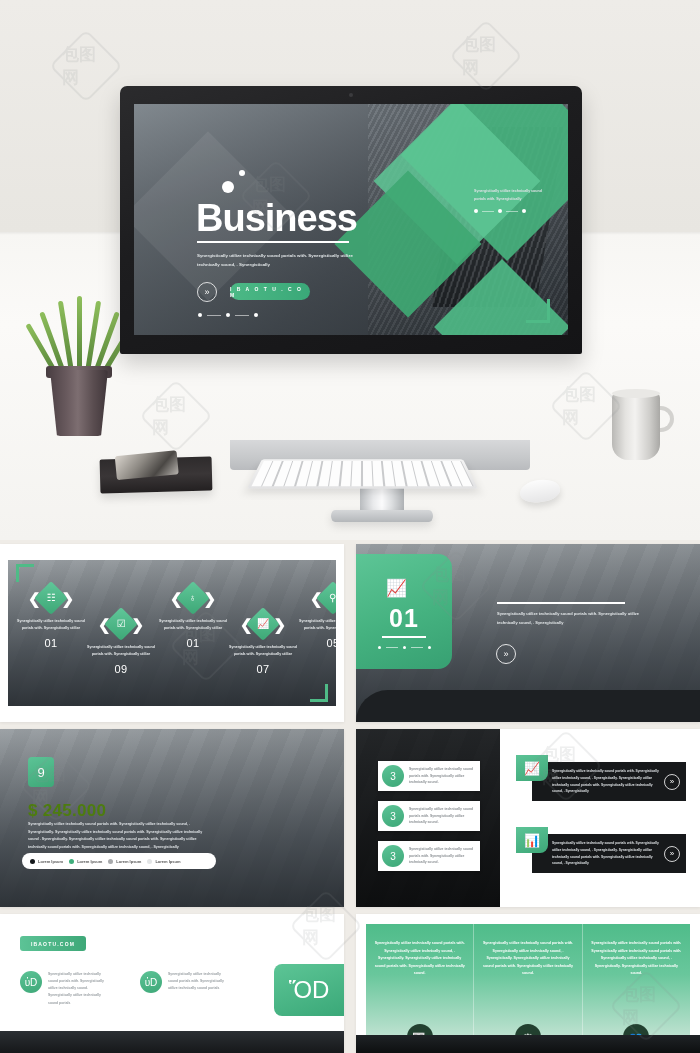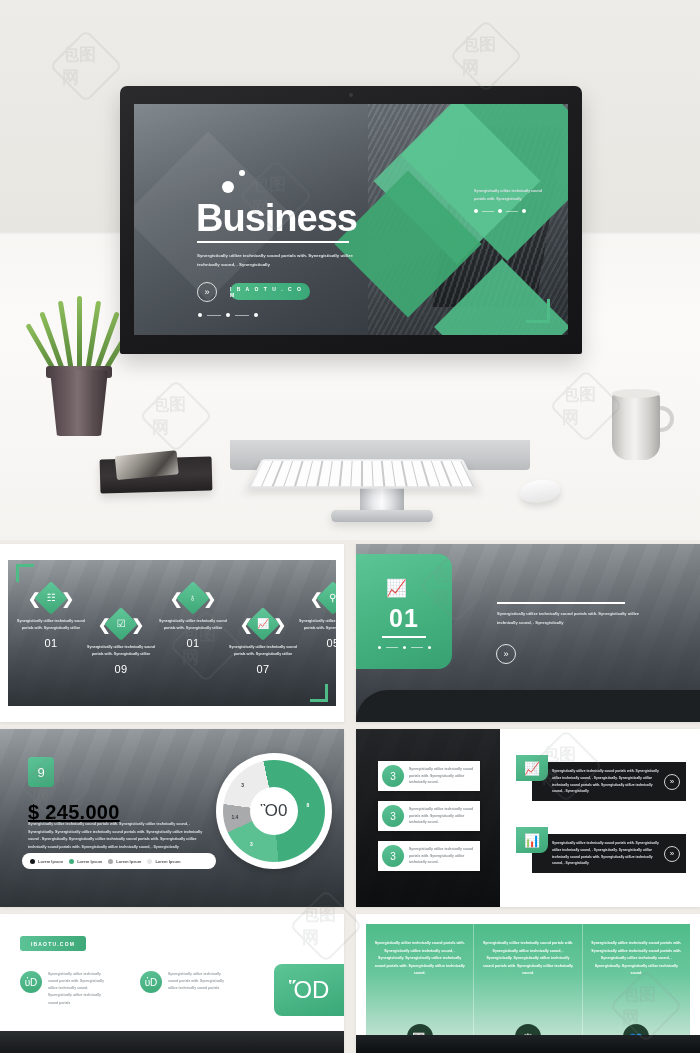--- a/index.html
+++ b/index.html
@@ -275,21 +275,21 @@
     background:#1d2023; border-radius: 60px 0 0 0;
   }
 
   
   .sq-icon {
     position:absolute; left:28px; top:28px; width:26px; height:30px;
     background: linear-gradient(160deg,#5cc396,#3ea878);
     border-radius:4px; display:flex; align-items:center; justify-content:center;
     color:#fff; font-size:13px;
   }
-  .money { position:absolute; left:28px; top:72px; color:#000000; font-size:20px; font-weight:bold; letter-spacing:.3px;text-decoration:underline; }
+  .money { position:absolute; left:28px; top:72px; color:#4d7c0f; font-size:17px; font-weight:bold; letter-spacing:.3px; }
   .money-txt { position:absolute; left:28px; top:92px; width:178px; font-size:3.6px; line-height:2.1; color:#dfe3e6; font-weight:bold; }
   .legend {
     position:absolute; left:22px; top:124px; width:194px; height:16px;
     background:#fff; border-radius:8px; display:flex; align-items:center;
     padding:0 8px; gap:6px;
   }
   .leg { display:flex; align-items:center; gap:3px; }
   .leg i { width:5px; height:5px; border-radius:50%; display:block; }
   .leg span { font-size:4px; color:#555; font-weight:bold; }
   .donut-wrap {
@@ -562,29 +562,20 @@
           <div class="leg">
             <i style="background:#a8aaac"></i>
               <span>Lorem Ipsum</span>
           </div>
           <div class="leg">
             <i style="background:#e3e5e6"></i>
               <span>Lorem Ipsum</span>
           </div>
         </div>
 
-        <div class="donut-wrap">
-          <div class="donut" id="donut" style="background: conic-gradient(from -12deg, rgb(63, 174, 124) 0deg, rgb(63, 174, 124) 187.01deg, rgb(91, 192, 146) 187.01deg, rgb(91, 192, 146) 257.14deg, rgb(168, 170, 172) 257.14deg, rgb(168, 170, 172) 289.87deg, rgb(236, 236, 236) 289.87deg, rgb(236, 236, 236) 360deg);">
-            <div class="hole">Ὃ0</div>
-            <div class="dlab" id="dl0" style="left: 83.5832px; top: 42.3875px; color: rgb(255, 255, 255);">8</div>
-            <div class="dlab" id="dl1" style="left: 26.9553px; top: 80.8831px; color: rgb(255, 255, 255);">3</div>
-            <div class="dlab" id="dl2" style="left: 8.41676px; top: 53.6125px; color: rgb(58, 62, 66);">1.4</div>
-            <div class="dlab" id="dl3" style="left: 18.1792px; top: 22.1156px; color: rgb(58, 62, 66);">3</div>
-          </div>
-        </div>
       </div>
 
       <div class="slide s-r3">
         <div class="badge">IBAOTU.COM</div>
 
         <div class="feat" style="left:20px;">
           <div class="circ">ὐD</div>
           <p>Synergistically utilize technically sound portals with. Synergistically utilize technically sound. Synergistically utilize technically sound portals</p>
         </div>
         <div class="feat" style="left:140px;">

